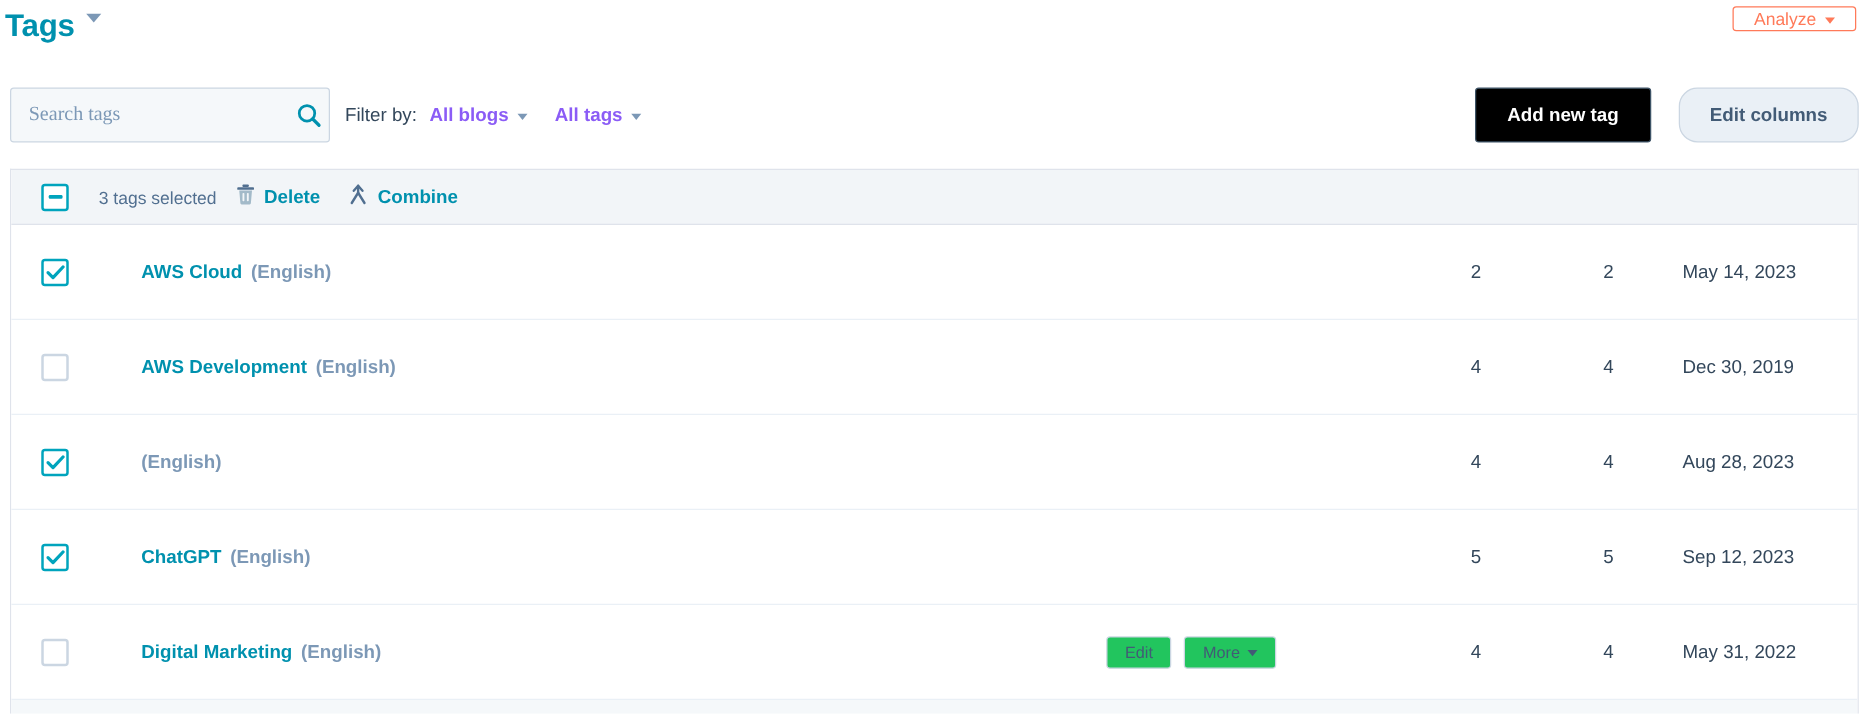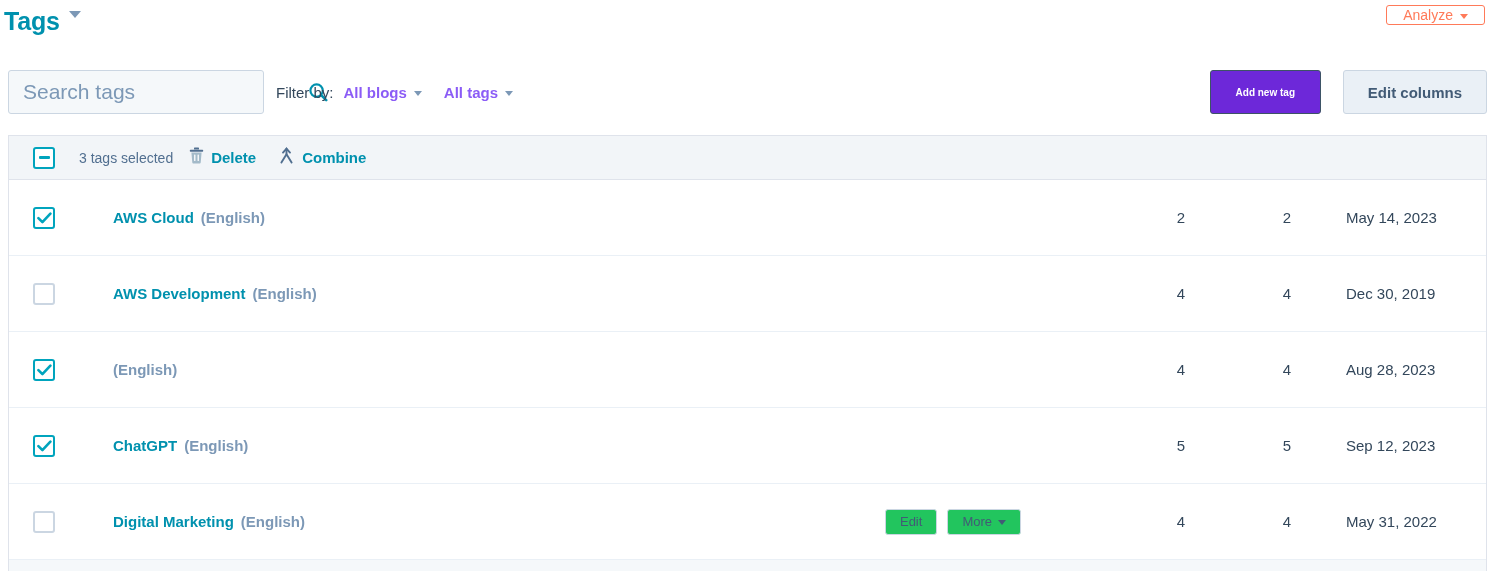--- a/index.html
+++ b/index.html
@@ -54,22 +54,22 @@
   }
   .search-box {
     position: absolute; left: 8px; top: 4px;
     width: 256px; height: 44px;
     border: 1px solid #CBD6E2; border-radius: 3px;
     background: #F5F8FA;
     display: flex; align-items: center;
   }
   .search-box input {
     flex: 1; border: none; outline: none; background: transparent;
-    font-family: Liberation Sans, sans-serif;
-    font-size: 21px; color: #be185d;
+    font-family: Liberation Serif, serif;
+    font-size: 16px; color: #be185d;
     padding: 0 8px 0 14px;
   }
   .search-box input::placeholder { color: #7C98B6; }
   .search-icon-btn {
     width: 46px; height: 42px;
     display: flex; align-items: center; justify-content: center;
     cursor: pointer; background: transparent; border: none;
   }
 
   .filter-group {
@@ -87,30 +87,30 @@
     border-left: 4.5px solid transparent;
     border-right: 4.5px solid transparent;
     border-top: 5.5px solid #7C98B6;
     margin-top: 3px;
   }
 
   .btn-primary {
     position: absolute; right: 174px; top: 4px;
     height: 44px; padding: 0 25px;
     display: flex; align-items: center; justify-content: center;
-    background: #6d28d9; color: #ffffff;
+    background: #000000; color: #ffffff;
     border: 1px solid #3D5366; border-radius: 3px;
-    font-size: 10px; font-weight: bold; cursor: pointer;
+    font-size: 15px; font-weight: bold; cursor: pointer;
   }
   .btn-secondary {
     position: absolute; right: 8px; top: 4px;
     height: 44px; padding: 0 24px;
     display: flex; align-items: center; justify-content: center;
     background: #EAF0F6; color: #425B76;
-    border: 1px solid #CBD6E2; border-radius: 3px;
+    border: 1px solid #CBD6E2; border-radius: 15px;
     font-size: 15px; font-weight: bold; cursor: pointer;
   }
 
   
   .table-wrap {
     position: absolute; left: 8px; top: 135px;
     width: 1479px; height: 436px;
     border-left: 1px solid #DFE3EB;
     border-right: 1px solid #DFE3EB;
     border-top: 1px solid #DFE3EB;

